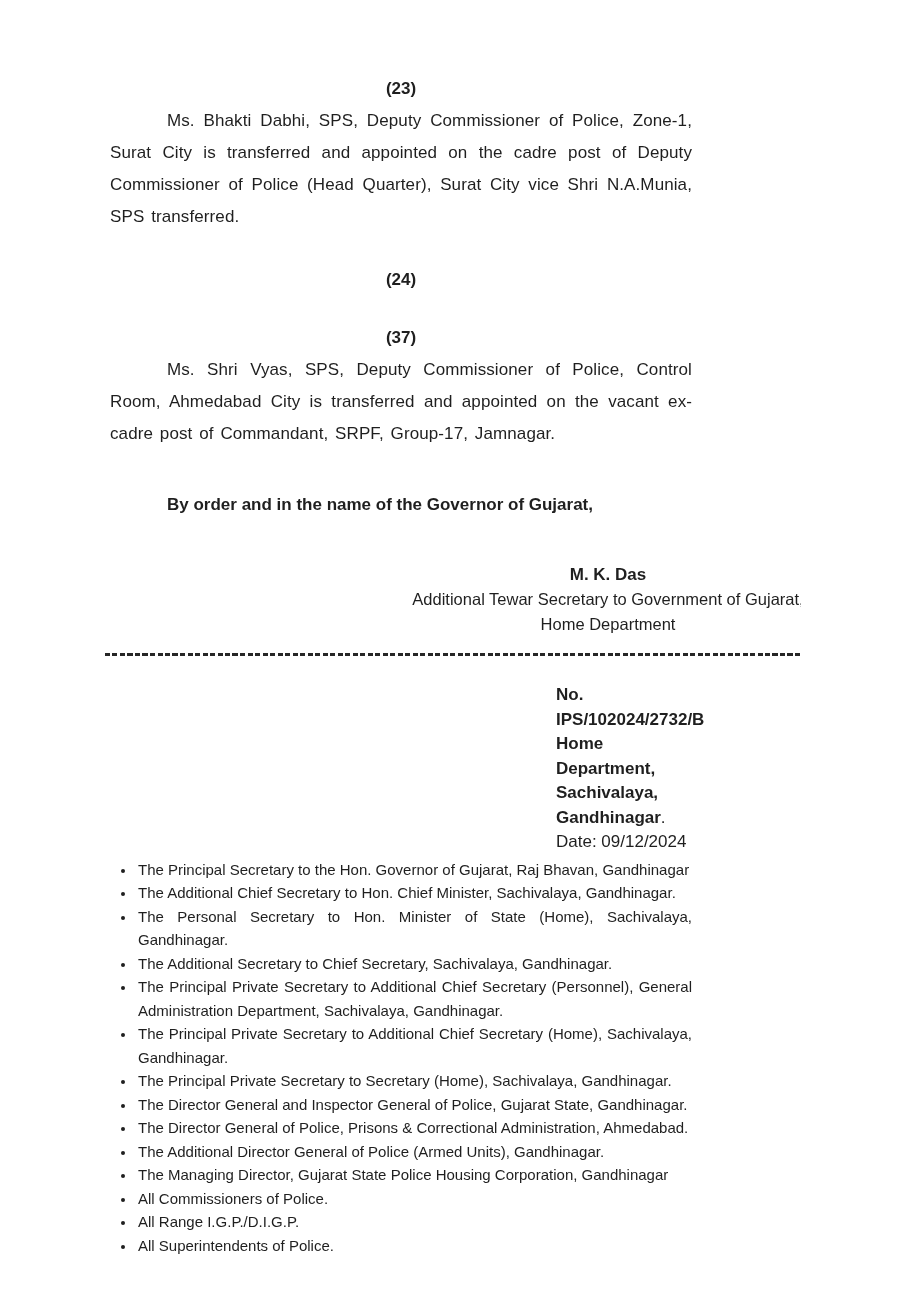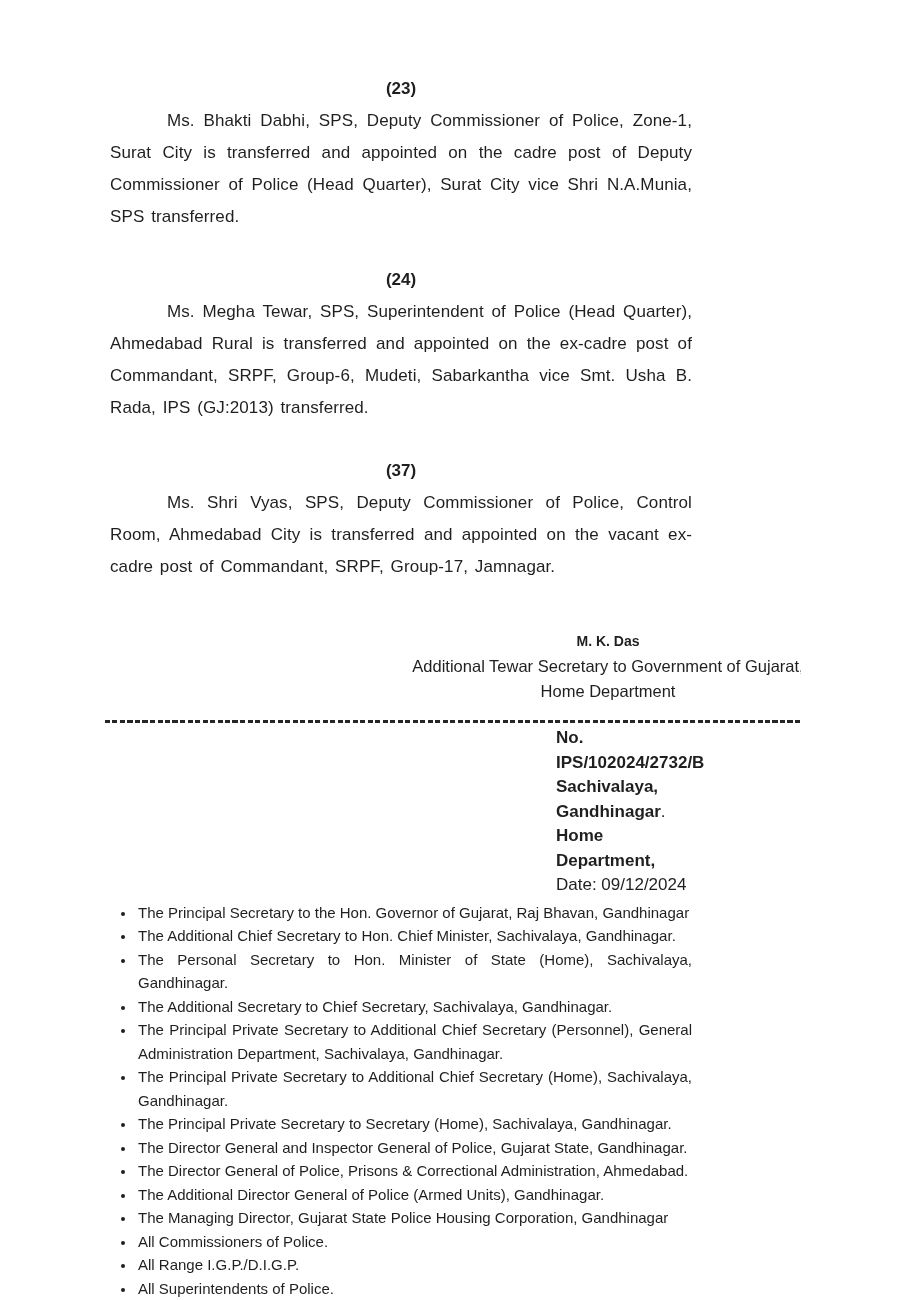--- a/index.html
+++ b/index.html
@@ -50,34 +50,34 @@
   
   .signature {
     margin: 46px 0 0 238px;
     width: 520px;
     text-align: center;
     font-size: 16.5px;
     line-height: 25px;
   }
   .signature .sig-name {
     font-weight: bold;
-    font-size: 14px;
+    font-size: 17px;
   }
 
   
   .sep-line {
     margin: 16px 0 0 -5px;
     width: 765px;
     height: 3px;
     background: repeating-linear-gradient(90deg, #262626 0px, #262626 5px, transparent 5px, transparent 7.5px);
   }
 
   
   .ref-block {
-    margin: 3px 0 0 446px;
+    margin: 27px 0 0 446px;
     font-size: 17px;
     line-height: 24.5px;
   }
   .ref-block .bold-line { font-weight: bold; }
   .ref-block .normal { font-weight: normal; }
 
   
   .to-label {
     margin: 3px 0 0 -7px;
     font-size: 16px;
@@ -102,41 +102,41 @@
 
 <div class="page">
 
   <section class="order">
     <h3 class="order-num">(23)</h3>
     <p class="order-body">Ms. Bhakti Dabhi, SPS, Deputy Commissioner of Police, Zone-1, Surat City is transferred and appointed on the cadre post of Deputy Commissioner of Police (Head Quarter), Surat City vice Shri N.A.Munia, SPS transferred.</p>
   </section>
 
   <section class="order">
     <h3 class="order-num">(24)</h3>
-    <p class="order-body">Ms. Megha Tewar, SPS, Superintendent of Police (Head Quarter), Ahmedabad Rural is transferred and appointed on the ex-cadre post of Commandant, SRPF, Group-6, Mudeti, Sabarkantha vice Smt. Usha B. Rada, IPS (GJ:2013) transferred.</p>
   </section>
 
   <section class="order">
     <h3 class="order-num">(37)</h3>
     <p class="order-body">Ms. Shri Vyas, SPS, Deputy Commissioner of Police, Control Room, Ahmedabad City is transferred and appointed on the vacant ex-cadre post of Commandant, SRPF, Group-17, Jamnagar.</p>
   </section>
 
+  <p class="by-order">By order and in the name of the Governor of Gujarat,</p>
 
   <div class="signature">
     <div class="sig-name">M. K. Das</div>
     <div class="sig-title">Additional Tewar Secretary to Government of Gujarat,</div>
     <div class="sig-dept">Home Department</div>
   </div>
 
   <div class="sep-line"></div>
 
   <div class="ref-block">
     <div class="bold-line">No. IPS/102024/2732/B</div>
+    <div class="bold-line">Home Department,</div>
     <div class="bold-line"><span>Sachivalaya, Gandhinagar</span><span class="normal">.</span></div>
-    <div class="bold-line">Home Department,</div>
     <div class="normal">Date: 09/12/2024</div>
   </div>
 
 
   <ul class="to-list">
     <li>The Principal Secretary to the Hon. Governor of Gujarat, Raj Bhavan, Gandhinagar</li>
     <li>The Additional Chief Secretary to Hon. Chief Minister, Sachivalaya, Gandhinagar.</li>
     <li>The Personal Secretary to Hon. Minister of State (Home), Sachivalaya, Gandhinagar.</li>
     <li>The Additional Secretary to Chief Secretary, Sachivalaya, Gandhinagar.</li>
     <li>The Principal Private Secretary to Additional Chief Secretary (Personnel), General Administration Department, Sachivalaya, Gandhinagar.</li>

